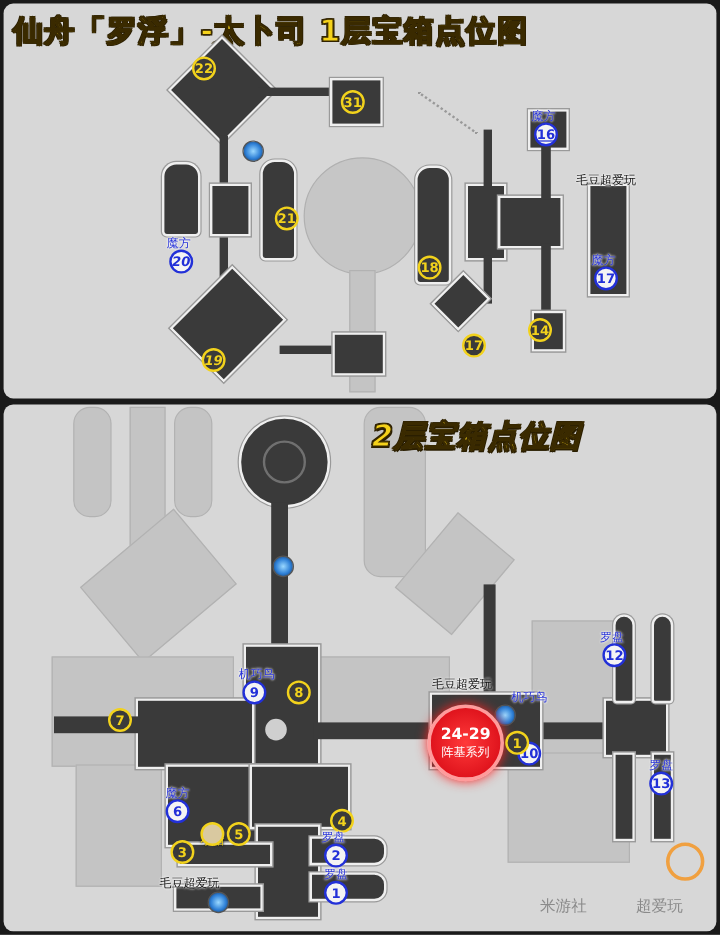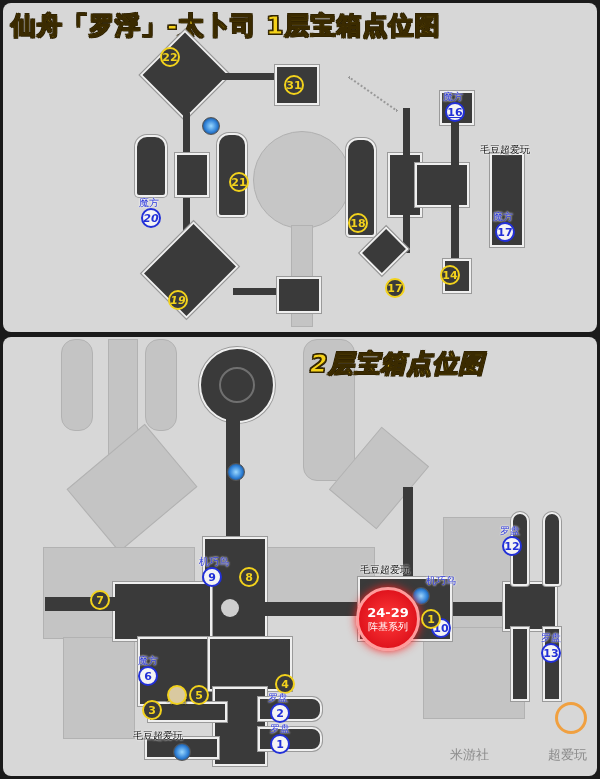--- a/index.html
+++ b/index.html
@@ -150,15 +150,15 @@
   <div class="marker y" style="left:164px;top:348px;background:#d9c9a0;"></div>
   <div class="marker y" style="left:186px;top:348px;">5</div>
   <div class="marker y" style="left:139px;top:363px;">3</div>
   <div class="lbl b" style="left:265px;top:354px;">罗盘</div>
   <div class="marker b" style="left:267px;top:366px;">2</div>
   <div class="lbl b" style="left:267px;top:385px;">罗盘</div>
   <div class="marker b" style="left:267px;top:397px;">1</div>
   <div class="lbl k" style="left:130px;top:392px;">毛豆超爱玩</div>
 
   <div class="wm" style="left:447px;top:409px;">米游社</div>
-  <div class="wm" style="left:545px;top:409px;">超爱玩</div>
+  <div class="wm" style="left:527px;top:409px;">超爱玩</div>
   <div class="circle-hall" style="left:552px;top:365px;width:26px;height:26px;border:3px solid #f0a040;"></div>
 </div>
 
 </body></html>

